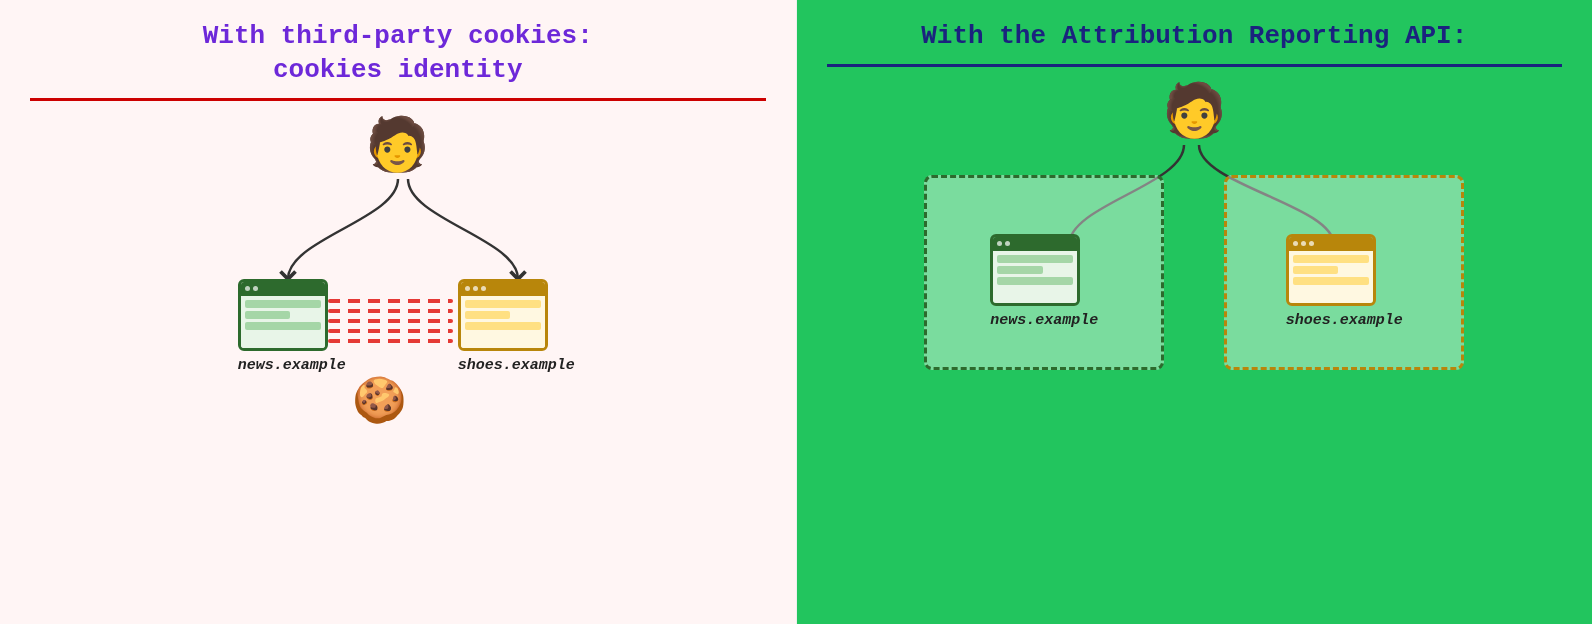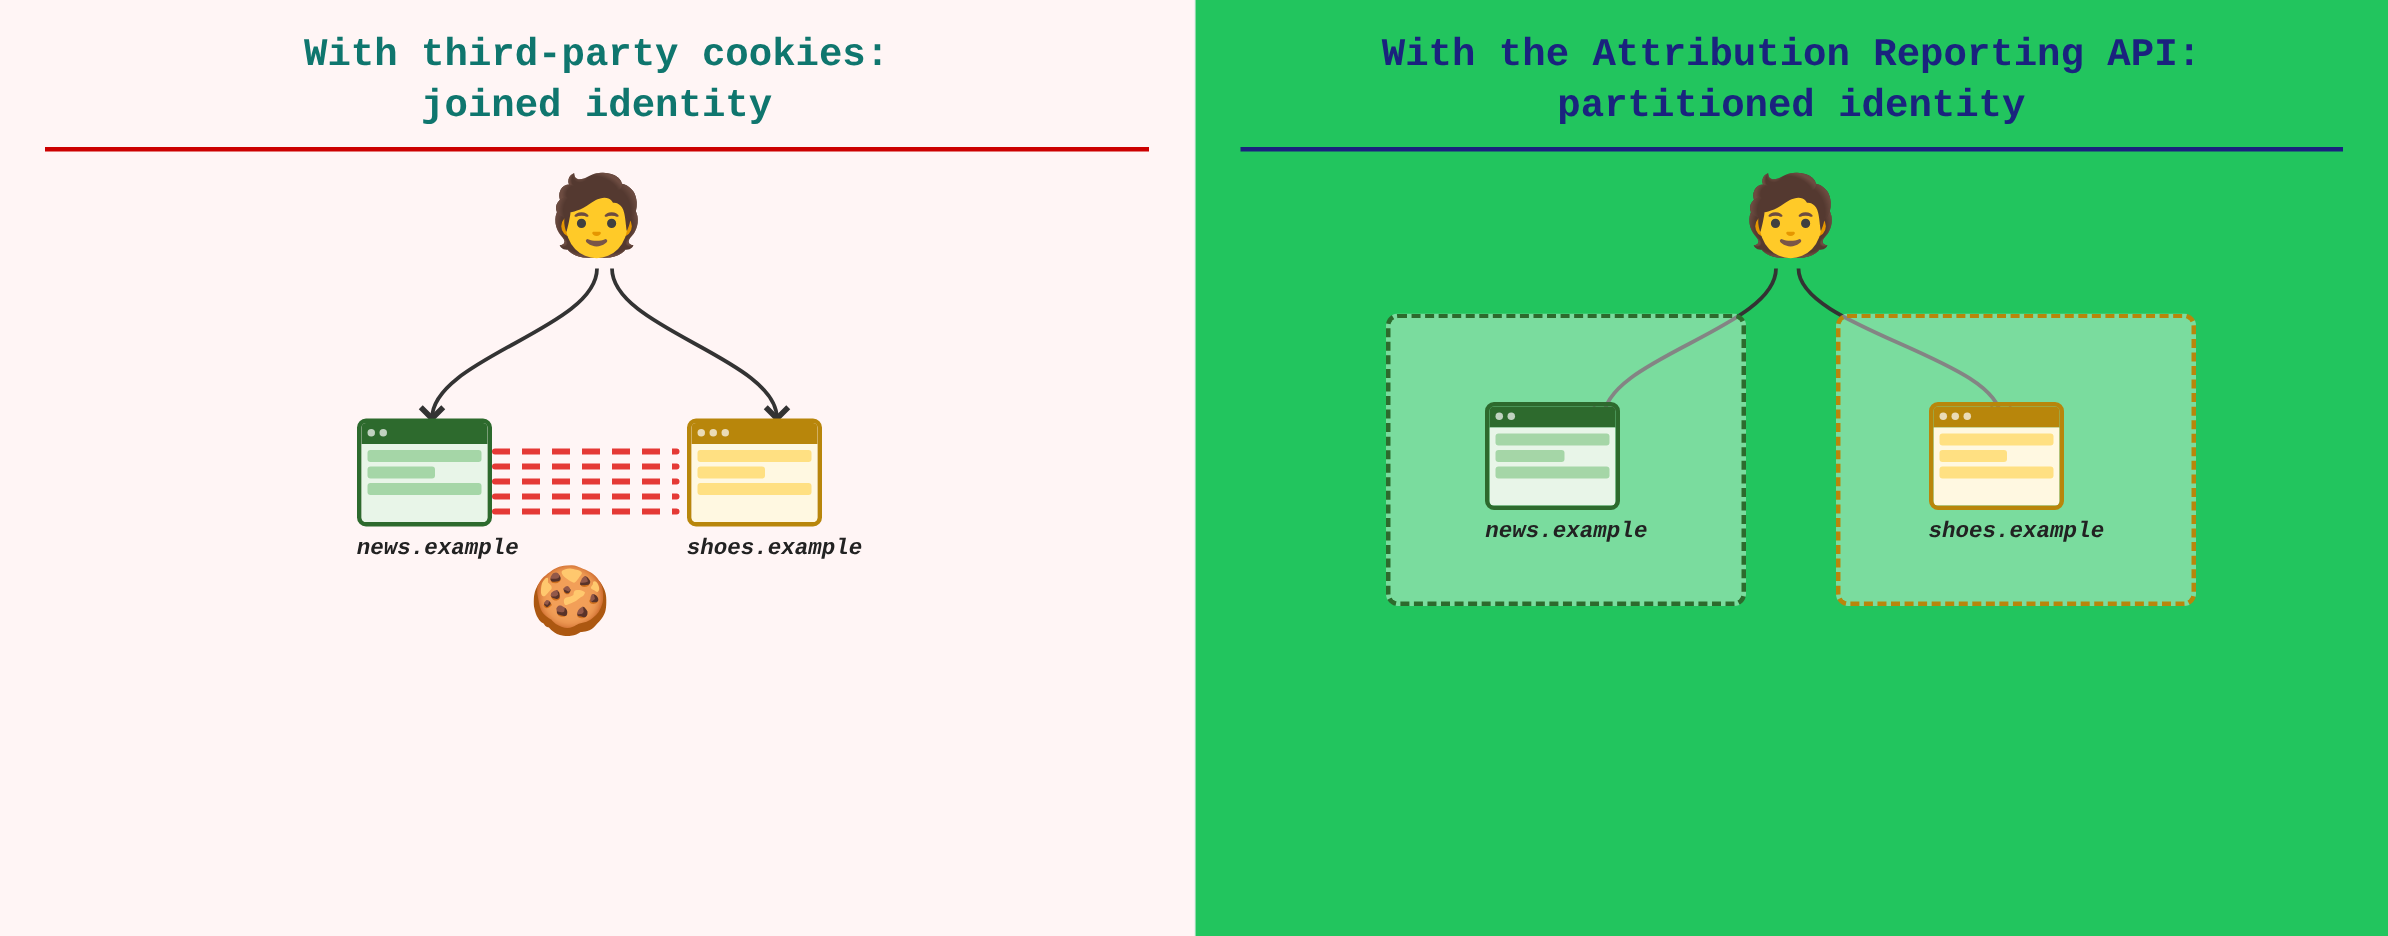--- a/index.html
+++ b/index.html
@@ -28,21 +28,21 @@
     }
     .panel-title {
       font-family: 'Courier New', Courier, monospace;
       font-weight: bold;
       font-size: 26px;
       text-align: center;
       margin-bottom: 10px;
       line-height: 1.3;
     }
     .panel-left .panel-title {
-      color: #0f766e;
+      color: #6d28d9;
     }
     .panel-right .panel-title {
       color: #1a237e;
     }
     .divider {
       width: 100%;
       height: 3px;
       margin-bottom: 18px;
     }
     .divider-red { background: #cc0000; }
@@ -153,21 +153,21 @@
       background: repeating-linear-gradient(to right, #e53935 0, #e53935 12px, transparent 12px, transparent 20px);
       border-radius: 2px;
     }
   </style>
 </head>
 <body>
 
 <div class="panel panel-left">
   <div class="panel-title">
     <span>With third-party cookies:</span><br>
-    <span>joined identity</span>
+    <span>cookies identity</span>
   </div>
   <div class="divider divider-red"></div>
 
   <div class="left-main">
 
     <div class="abs" style="top:0; left:50%; transform:translateX(-50%);">
       <span class="person">🧑</span>
     </div>
 
     <svg class="abs" style="top:0;left:0;width:100%;height:100%;">
@@ -226,21 +226,20 @@
 
     <div class="abs" style="left:195px; top:255px;">
       <span style="font-size:44px;">🍪</span>
     </div>
   </div>
 </div>
 
 <div class="panel panel-right">
   <div class="panel-title">
     <span>With the Attribution Reporting API:</span><br>
-    <span>partitioned identity</span>
   </div>
   <div class="divider divider-blue"></div>
 
   <div class="right-main">
 
     <div class="abs" style="top:0; left:50%; transform:translateX(-50%);">
       <span class="person">🧑</span>
     </div>
 
     <svg class="abs" style="top:0;left:0;width:100%;height:100%;">

